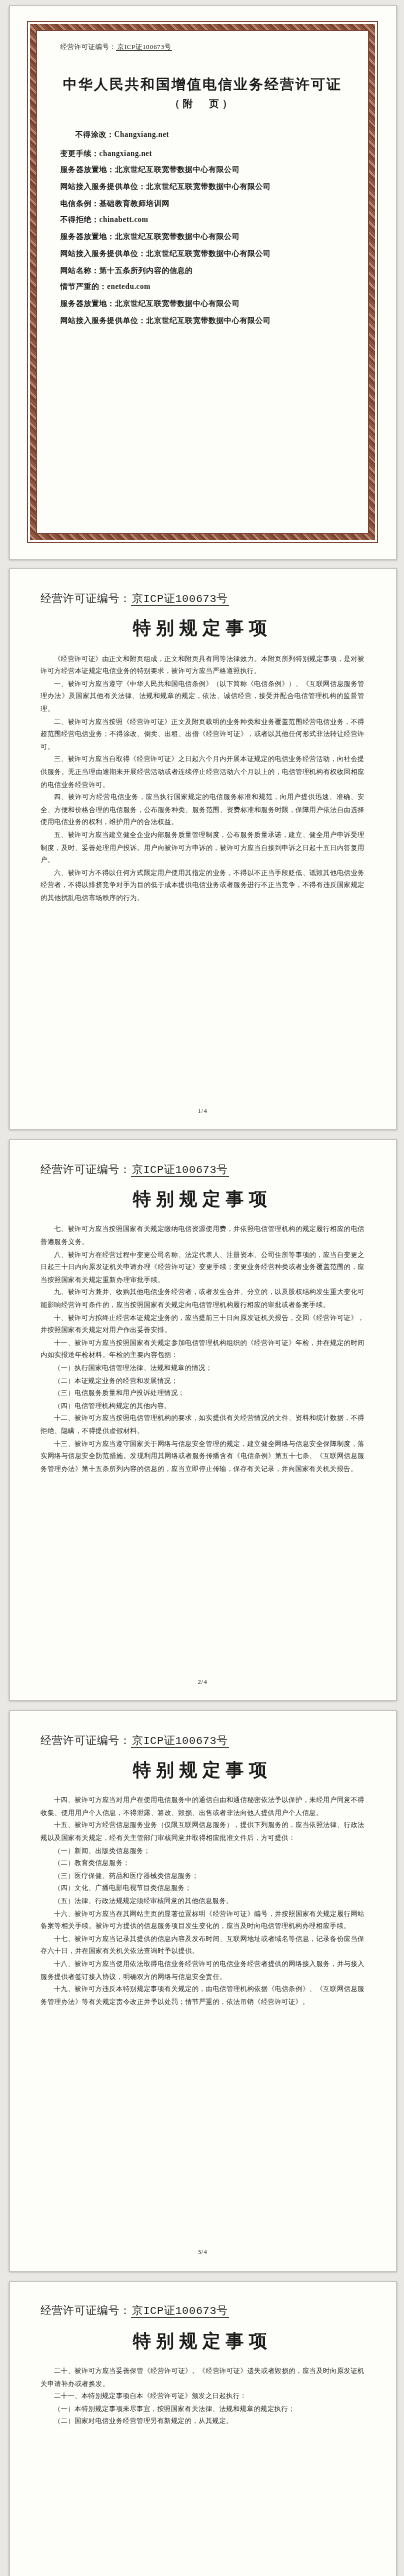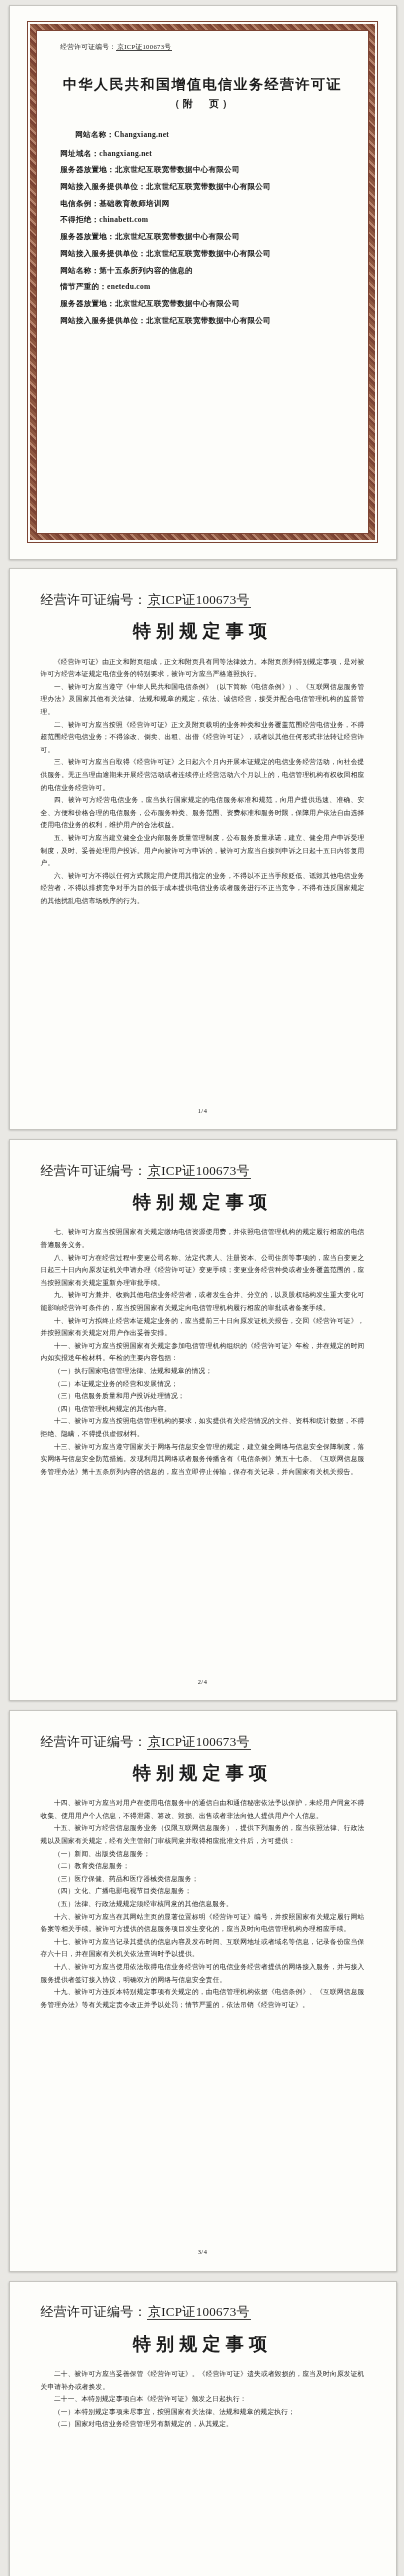--- a/index.html
+++ b/index.html
@@ -62,21 +62,21 @@
     margin:0 0 3.6px 0;
     font-size:7.5px;
     font-weight:bold;
     line-height:1.75;
     letter-spacing:0.3px;
   }
   .cert-body p:first-child{text-indent:2em;margin-bottom:5.2px;}
 
   
   .prov-sheet{height:562px;padding:21.6px 31px;box-sizing:border-box;}
-  .prov-no{font-size:13px;letter-spacing:0.3px;}
+  .prov-no{font-size:11px;letter-spacing:0.3px;font-family:Liberation Mono, monospace;}
   .prov-no .num{border-bottom:0.5px solid #444;padding:0 1px;}
   .prov-title{
     margin:10.3px 0 12.4px 0;
     text-align:center;
     font-size:18px;
     font-weight:bold;
     letter-spacing:5.2px;
   }
   .prov-body p{
     margin:0;
@@ -100,22 +100,22 @@
 <div class="sheet cert-sheet">
   <div class="cert-outer">
     <div class="cert-band">
       <div class="cert-inner">
         <div class="cert-no">
           <span>经营许可证编号：</span><span class="num">京ICP证100673号</span>
         </div>
         <h1 class="cert-title">中华人民共和国增值电信业务经营许可证</h1>
         <div class="cert-sub">（附　页）</div>
         <div class="cert-body">
-            <p class="cert-line">网站名称：Changxiang.net</p>
-            <p class="cert-line">网址域名：changxiang.net</p>
+            <p class="cert-line">不得涂改：Changxiang.net</p>
+            <p class="cert-line">变更手续：changxiang.net</p>
             <p class="cert-line">服务器放置地：北京世纪互联宽带数据中心有限公司</p>
             <p class="cert-line">网站接入服务提供单位：北京世纪互联宽带数据中心有限公司</p>
             <p class="cert-line">电信条例：基础教育教师培训网</p>
             <p class="cert-line">不得拒绝：chinabett.com</p>
             <p class="cert-line">服务器放置地：北京世纪互联宽带数据中心有限公司</p>
             <p class="cert-line">网站接入服务提供单位：北京世纪互联宽带数据中心有限公司</p>
             <p class="cert-line">网站名称：第十五条所列内容的信息的</p>
             <p class="cert-line">情节严重的：enetedu.com</p>
             <p class="cert-line">服务器放置地：北京世纪互联宽带数据中心有限公司</p>
             <p class="cert-line">网站接入服务提供单位：北京世纪互联宽带数据中心有限公司</p>

